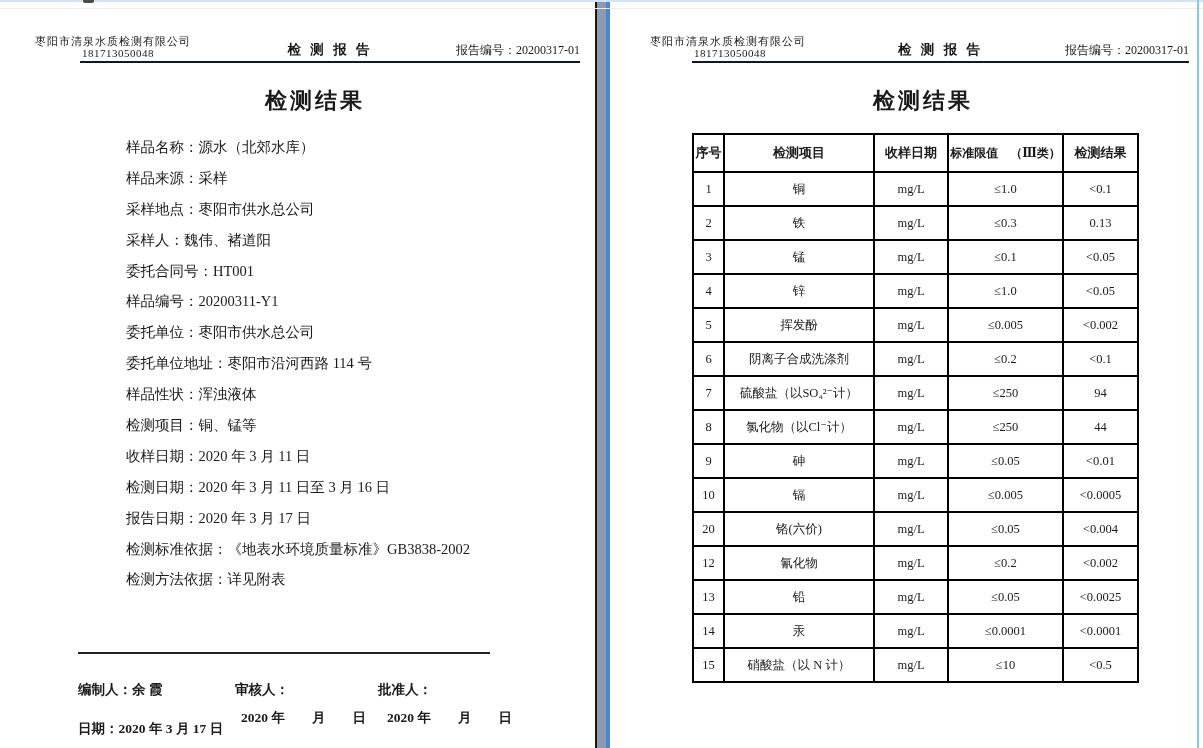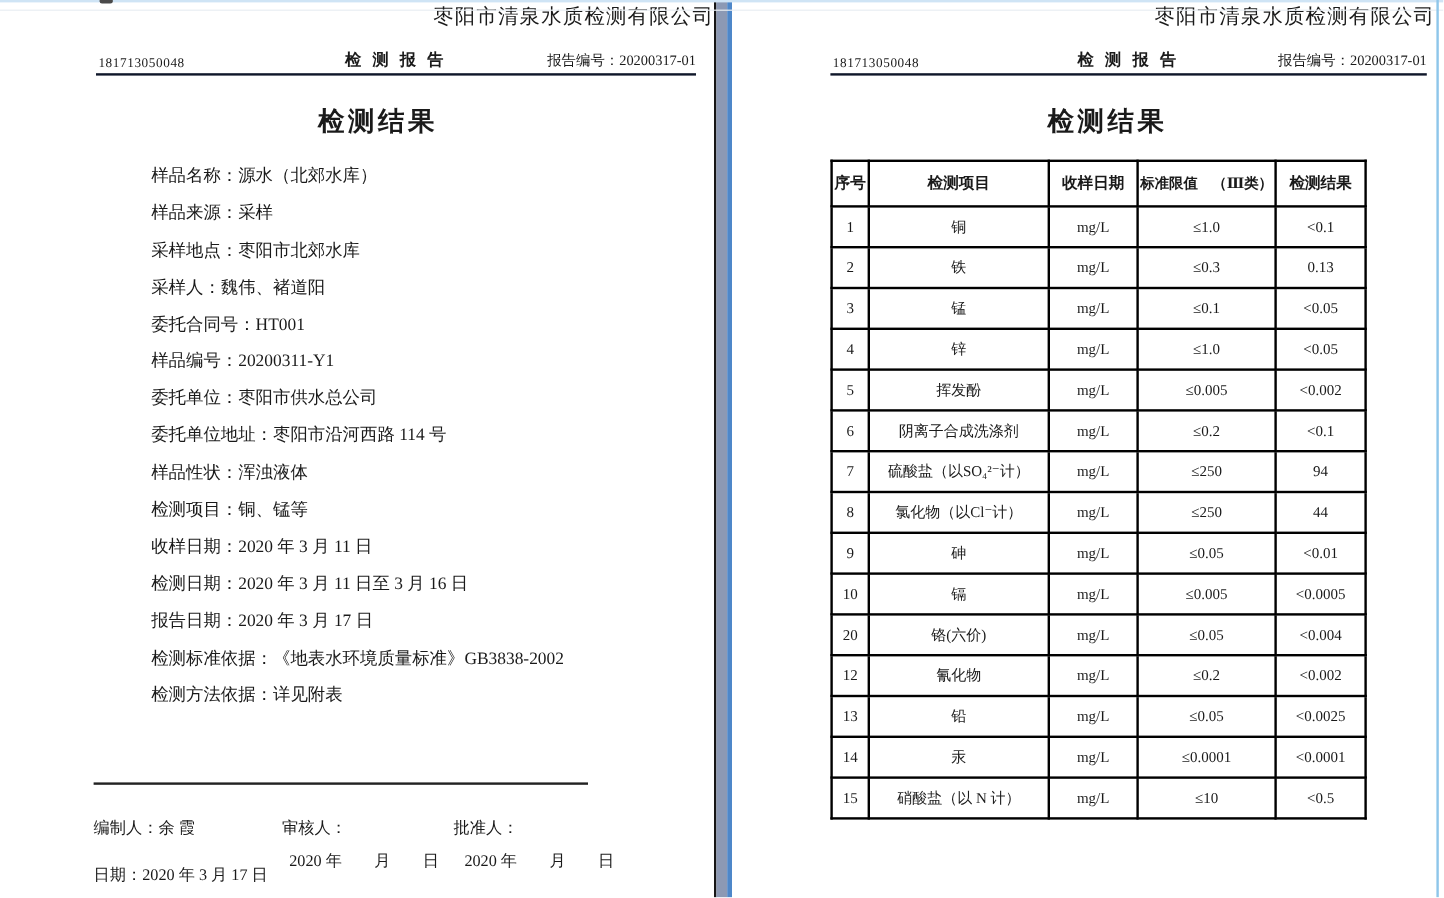--- a/index.html
+++ b/index.html
@@ -7,42 +7,42 @@
   .canvas {
     position:relative; width:1203px; height:748px; background:#ffffff;
     font-family:"Liberation Serif","DejaVu Serif",serif; color:#1a1a1a;
     overflow:hidden;
   }
   .page { position:absolute; top:0; height:748px; background:#ffffff; }
   .page-left  { left:0;   width:595px; }
   .page-right { left:610px; width:586px; }
 
   
-  .company { position:absolute; top:2px; text-align:right; font-size:17px; letter-spacing:1px; white-space:nowrap; }
+  .company { position:absolute; top:34px; text-align:left; font-size:11px; letter-spacing:1px; white-space:nowrap; }
   .page-left  .company { left:35px; right:0; }
   .page-right .company { left:40px; right:0; }
 
   .doc-header { position:absolute; top:42px; height:21px; border-bottom:2px solid #0f172a; }
   .page-left  .doc-header { left:80px; right:15px; }
   .page-right .doc-header { left:82px; right:7px; }
   .cert-no   { position:absolute; left:2px; bottom:2px; font-size:11px; letter-spacing:0.5px; }
   .doc-title { position:absolute; left:0; right:0; bottom:2px; text-align:center; font-weight:bold; font-size:13.5px; letter-spacing:3px; }
   .report-no { position:absolute; right:0; bottom:2px; font-size:12px; }
 
   .result-title { position:absolute; top:86px; text-align:center; font-size:22px; font-weight:bold; letter-spacing:3px; }
   .page-left  .result-title { left:35px; right:0; }
   .page-right .result-title { left:40px; right:0; }
 
   
   .fields { position:absolute; top:132px; left:126px; right:12px; }
   .field-line { height:30.9px; line-height:30.9px; font-size:14.5px; white-space:nowrap; }
 
   .hr-line { position:absolute; left:78px; top:652px; width:412px; height:0; border-top:2px solid #222; }
 
-  .sign { position:absolute; font-size:13.5px; white-space:nowrap; }
+  .sign { position:absolute; font-size:13.5px; white-space:nowrap;font-weight:bold; }
 
   
   .rtable { position:absolute; top:133px; left:82px; width:445px; border-collapse:collapse; table-layout:fixed; }
   .rtable th, .rtable td {
     border:2px solid #000; text-align:center; vertical-align:middle;
     white-space:nowrap; overflow:visible;
   }
   .rtable th { height:38px; font-size:13px; font-weight:bold; }
   .rtable th.limit-h { font-size:12px; }
   .rtable td { height:34px; font-size:12.5px; }
@@ -67,21 +67,21 @@
     <div class="doc-header">
       <span class="cert-no">181713050048</span>
       <span class="doc-title">检 测 报 告</span>
       <span class="report-no">报告编号：20200317-01</span>
     </div>
     <div class="result-title">检测结果</div>
 
     <div class="fields">
       <div class="field-line">样品名称：源水（北郊水库）</div>
       <div class="field-line">样品来源：采样</div>
-      <div class="field-line">采样地点：枣阳市北郊水库</div>
+      <div class="field-line">采样地点：枣阳市供水总公司</div>
       <div class="field-line">采样人：魏伟、褚道阳</div>
       <div class="field-line">委托合同号：HT001</div>
       <div class="field-line">样品编号：20200311-Y1</div>
       <div class="field-line">委托单位：枣阳市供水总公司</div>
       <div class="field-line">委托单位地址：枣阳市沿河西路 114 号</div>
       <div class="field-line">样品性状：浑浊液体</div>
       <div class="field-line">检测项目：铜、锰等</div>
       <div class="field-line">收样日期：2020 年 3 月 11 日</div>
       <div class="field-line">检测日期：2020 年 3 月 11 日至 3 月 16 日</div>
       <div class="field-line">报告日期：2020 年 3 月 17 日</div>

